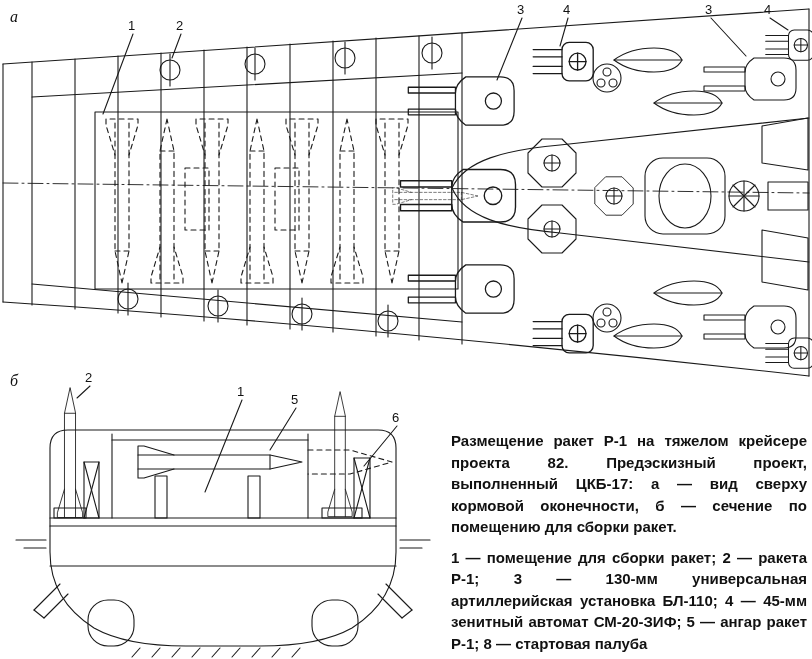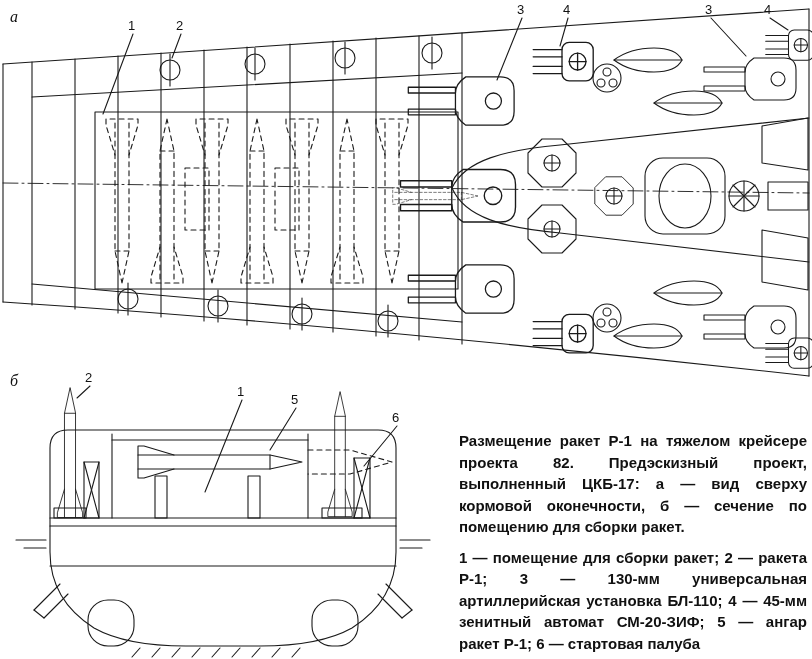--- a/index.html
+++ b/index.html
@@ -6,21 +6,21 @@
   .stage{position:relative;width:812px;height:659px;background:#ffffff;overflow:hidden;
          font-family:"Liberation Sans",sans-serif;color:#111;}
   svg.fig{position:absolute;left:0;top:0;}
   .ln{stroke:#1a1a1a;fill:none;stroke-width:1.1;stroke-linecap:round;stroke-linejoin:round;}
   .dash{stroke-dasharray:5 4;}
   .cdash{stroke-dasharray:15 4 2 4;stroke-width:0.9;}
   text.call{font:13px "Liberation Sans",sans-serif;fill:#111;stroke:none;}
   text.view{font:italic 16px "Liberation Serif",serif;fill:#111;stroke:none;}
   .caption{position:absolute;left:447px;top:430px;width:360px;
            font-weight:700;font-size:15px;line-height:21.5px;text-align:justify;}
-  .caption p{margin:0 0 9px 12px;}
+  .caption p{margin:0 0 9px 4px;}
 </style>
 </head>
 <body>
 
 <div class="stage">
 
 <svg class="fig" width="812" height="659" viewBox="0 0 812 659">
   <defs>
     <g id="missileV">
       <path d="M0,0 L-7,32 L-7,128 L-16,158 L-16,164 L16,164 L16,158 L7,128 L7,32 Z"></path>
@@ -240,16 +240,16 @@
       <line x1="296" y1="408" x2="270" y2="450"></line>
       <text class="call" x="291" y="404">5</text>
       <line x1="397" y1="426" x2="364" y2="466"></line>
       <text class="call" x="392" y="422">6</text>
     </g>
   </g>
 </svg>
 
 <div class="caption">
   <p>Размещение ракет Р-1 на тяжелом крейсере проекта 82. Предэскизный проект, выполненный ЦКБ-17: а — вид сверху кормовой оконечности, б — сечение по помещению для сборки ракет.</p>
-  <p>1 — помещение для сборки ракет; 2 — ракета Р-1; 3 — 130-мм универсальная артиллерийская установка БЛ-110; 4 — 45-мм зенитный автомат СМ-20-ЗИФ; 5 — ангар ракет Р-1; 6 — стартовая палуба</p>
+  <p>1 — помещение для сборки ракет; 2 — ракета Р-1; 3 — 130-мм универсальная артиллерийская установка БЛ-110; 4 — 45-мм зенитный автомат СМ-20-ЗИФ; 5 — ангар ракет Р-1; 8 — стартовая палуба</p>
 </div>
 
 </div>
 
 </body></html>

